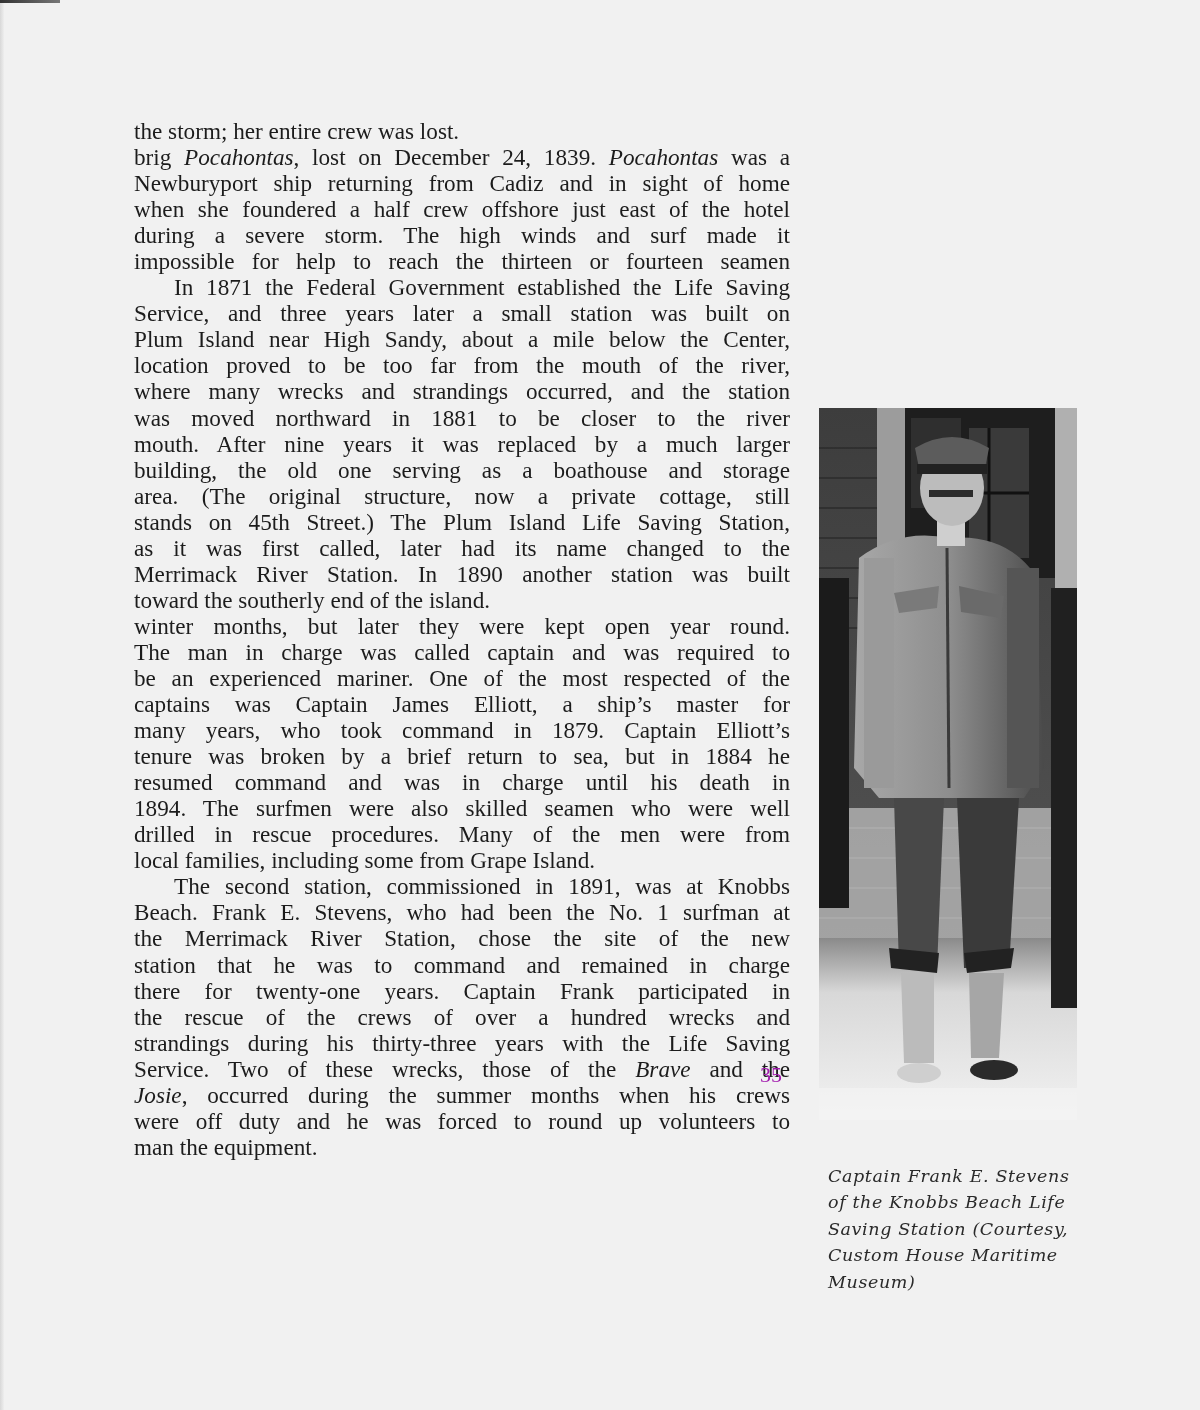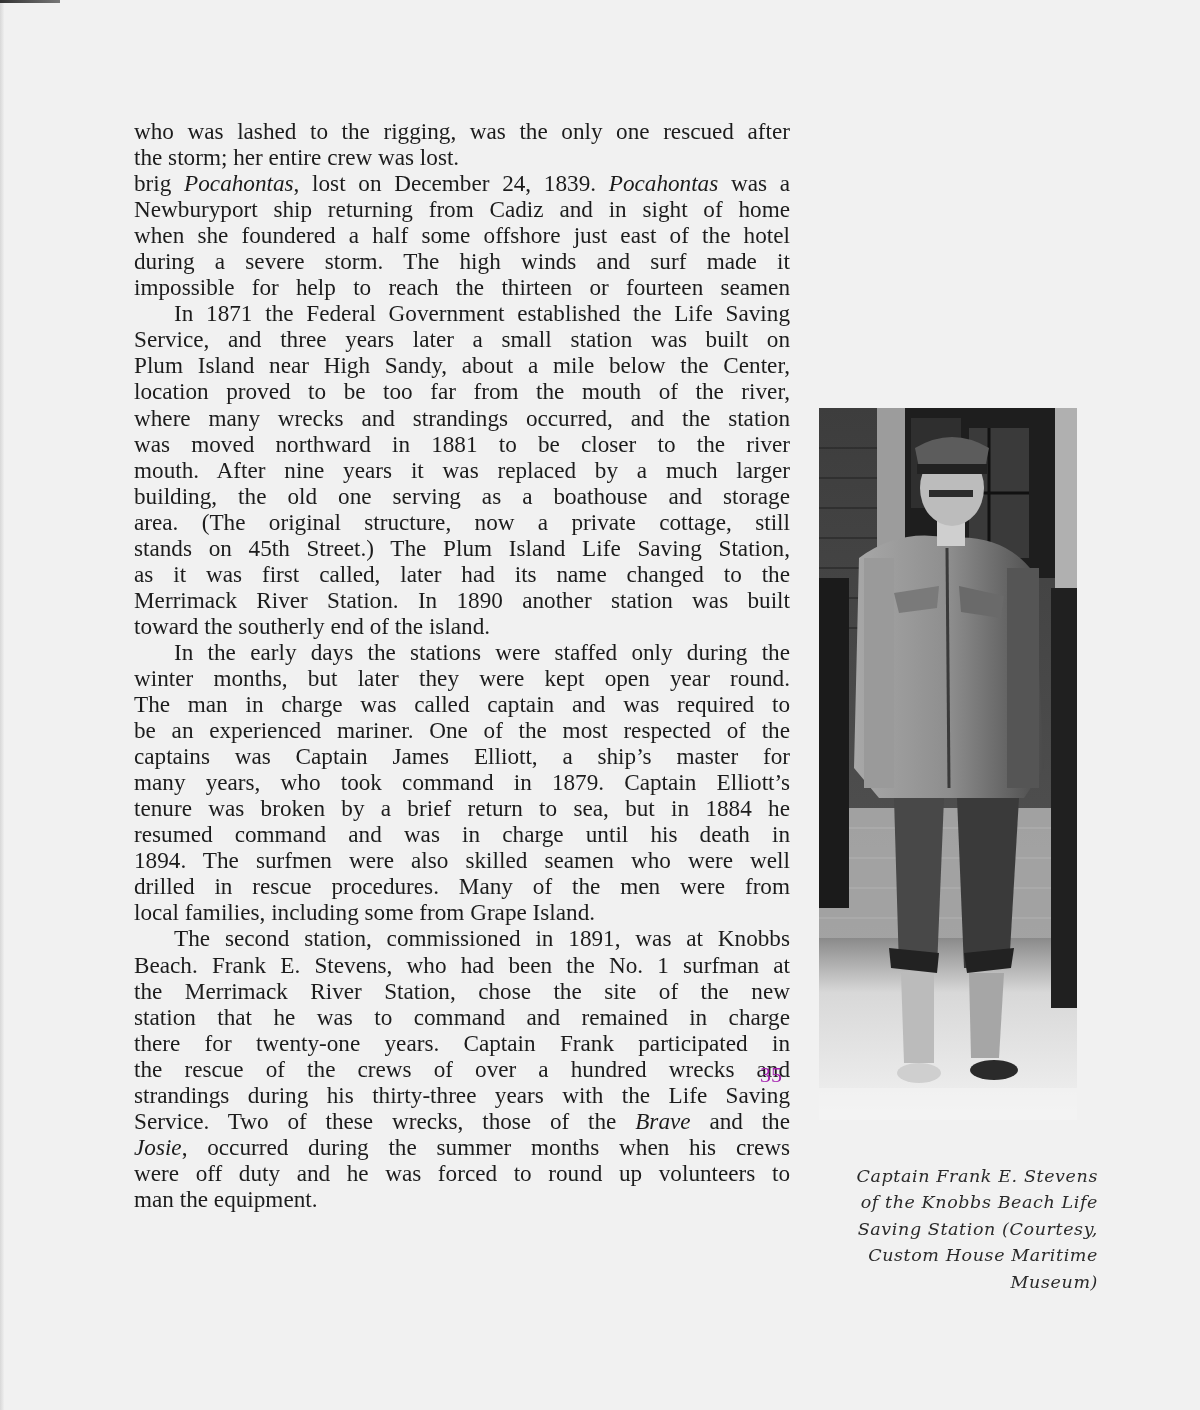--- a/index.html
+++ b/index.html
@@ -49,59 +49,56 @@
   .caption {
     position: absolute;
     left: 828px; top: 1163px;
     width: 270px;
     font-family: "DejaVu Serif", "Liberation Serif", serif;
     font-style: italic;
     font-size: 17.5px;
     line-height: 26.4px;
     color: #2a2a2a;
     letter-spacing: 0.6px;
-    text-align: right;
   }
   .caption .cl { display: block; white-space: nowrap; }
 
   .page-number {
     position: absolute;
     left: 760px; top: 1062px;
     font-size: 22px;
     color: #a21caf;
   }
 </style>
 </head>
 <body>
 
 <div class="page-edge-left"></div>
 <div class="page-edge-top"></div>
 
 <div class="body-text" id="body-text">
-    <span class="line"><span>who was lashed to the rigging, was the only one rescued after</span></span>
     <span class="line last"><span>the storm; her entire crew was lost.</span></span>
     <span class="line"><span>brig </span><em>Pocahontas</em><span>, lost on December 24, 1839. </span><em>Pocahontas</em><span> was a</span></span>
     <span class="line"><span>Newburyport ship returning from Cadiz and in sight of home</span></span>
-    <span class="line"><span>when she foundered a half some offshore just east of the hotel</span></span>
+    <span class="line"><span>when she foundered a half crew offshore just east of the hotel</span></span>
     <span class="line"><span>during a severe storm. The high winds and surf made it</span></span>
     <span class="line"><span>impossible for help to reach the thirteen or fourteen seamen</span></span>
     <span class="line indent"><span>In 1871 the Federal Government established the Life Saving</span></span>
     <span class="line"><span>Service, and three years later a small station was built on</span></span>
     <span class="line"><span>Plum Island near High Sandy, about a mile below the Center,</span></span>
     <span class="line"><span>location proved to be too far from the mouth of the river,</span></span>
     <span class="line"><span>where many wrecks and strandings occurred, and the station</span></span>
     <span class="line"><span>was moved northward in 1881 to be closer to the river</span></span>
     <span class="line"><span>mouth. After nine years it was replaced by a much larger</span></span>
     <span class="line"><span>building, the old one serving as a boathouse and storage</span></span>
     <span class="line"><span>area. (The original structure, now a private cottage, still</span></span>
     <span class="line"><span>stands on 45th Street.) The Plum Island Life Saving Station,</span></span>
     <span class="line"><span>as it was first called, later had its name changed to  the</span></span>
     <span class="line"><span>Merrimack River Station. In 1890 another station was built</span></span>
     <span class="line last"><span>toward the southerly end of the island.</span></span>
-    <span class="line indent"><span>In the early days the stations were staffed only during the</span></span>
     <span class="line"><span>winter months, but later they were kept open year round.</span></span>
     <span class="line"><span>The man in charge was called captain and was required to</span></span>
     <span class="line"><span>be an experienced mariner. One of the most respected of the</span></span>
     <span class="line"><span>captains was Captain James Elliott, a ship’s master for</span></span>
     <span class="line"><span>many years, who took command in 1879. Captain Elliott’s</span></span>
     <span class="line"><span>tenure was broken by a brief return to sea, but in 1884 he</span></span>
     <span class="line"><span>resumed command and was in charge until his death in</span></span>
     <span class="line"><span>1894.  The surfmen were also skilled seamen who were well</span></span>
     <span class="line"><span>drilled in rescue procedures.  Many of the men were from</span></span>
     <span class="line last"><span>local families, including some from Grape Island.</span></span>

